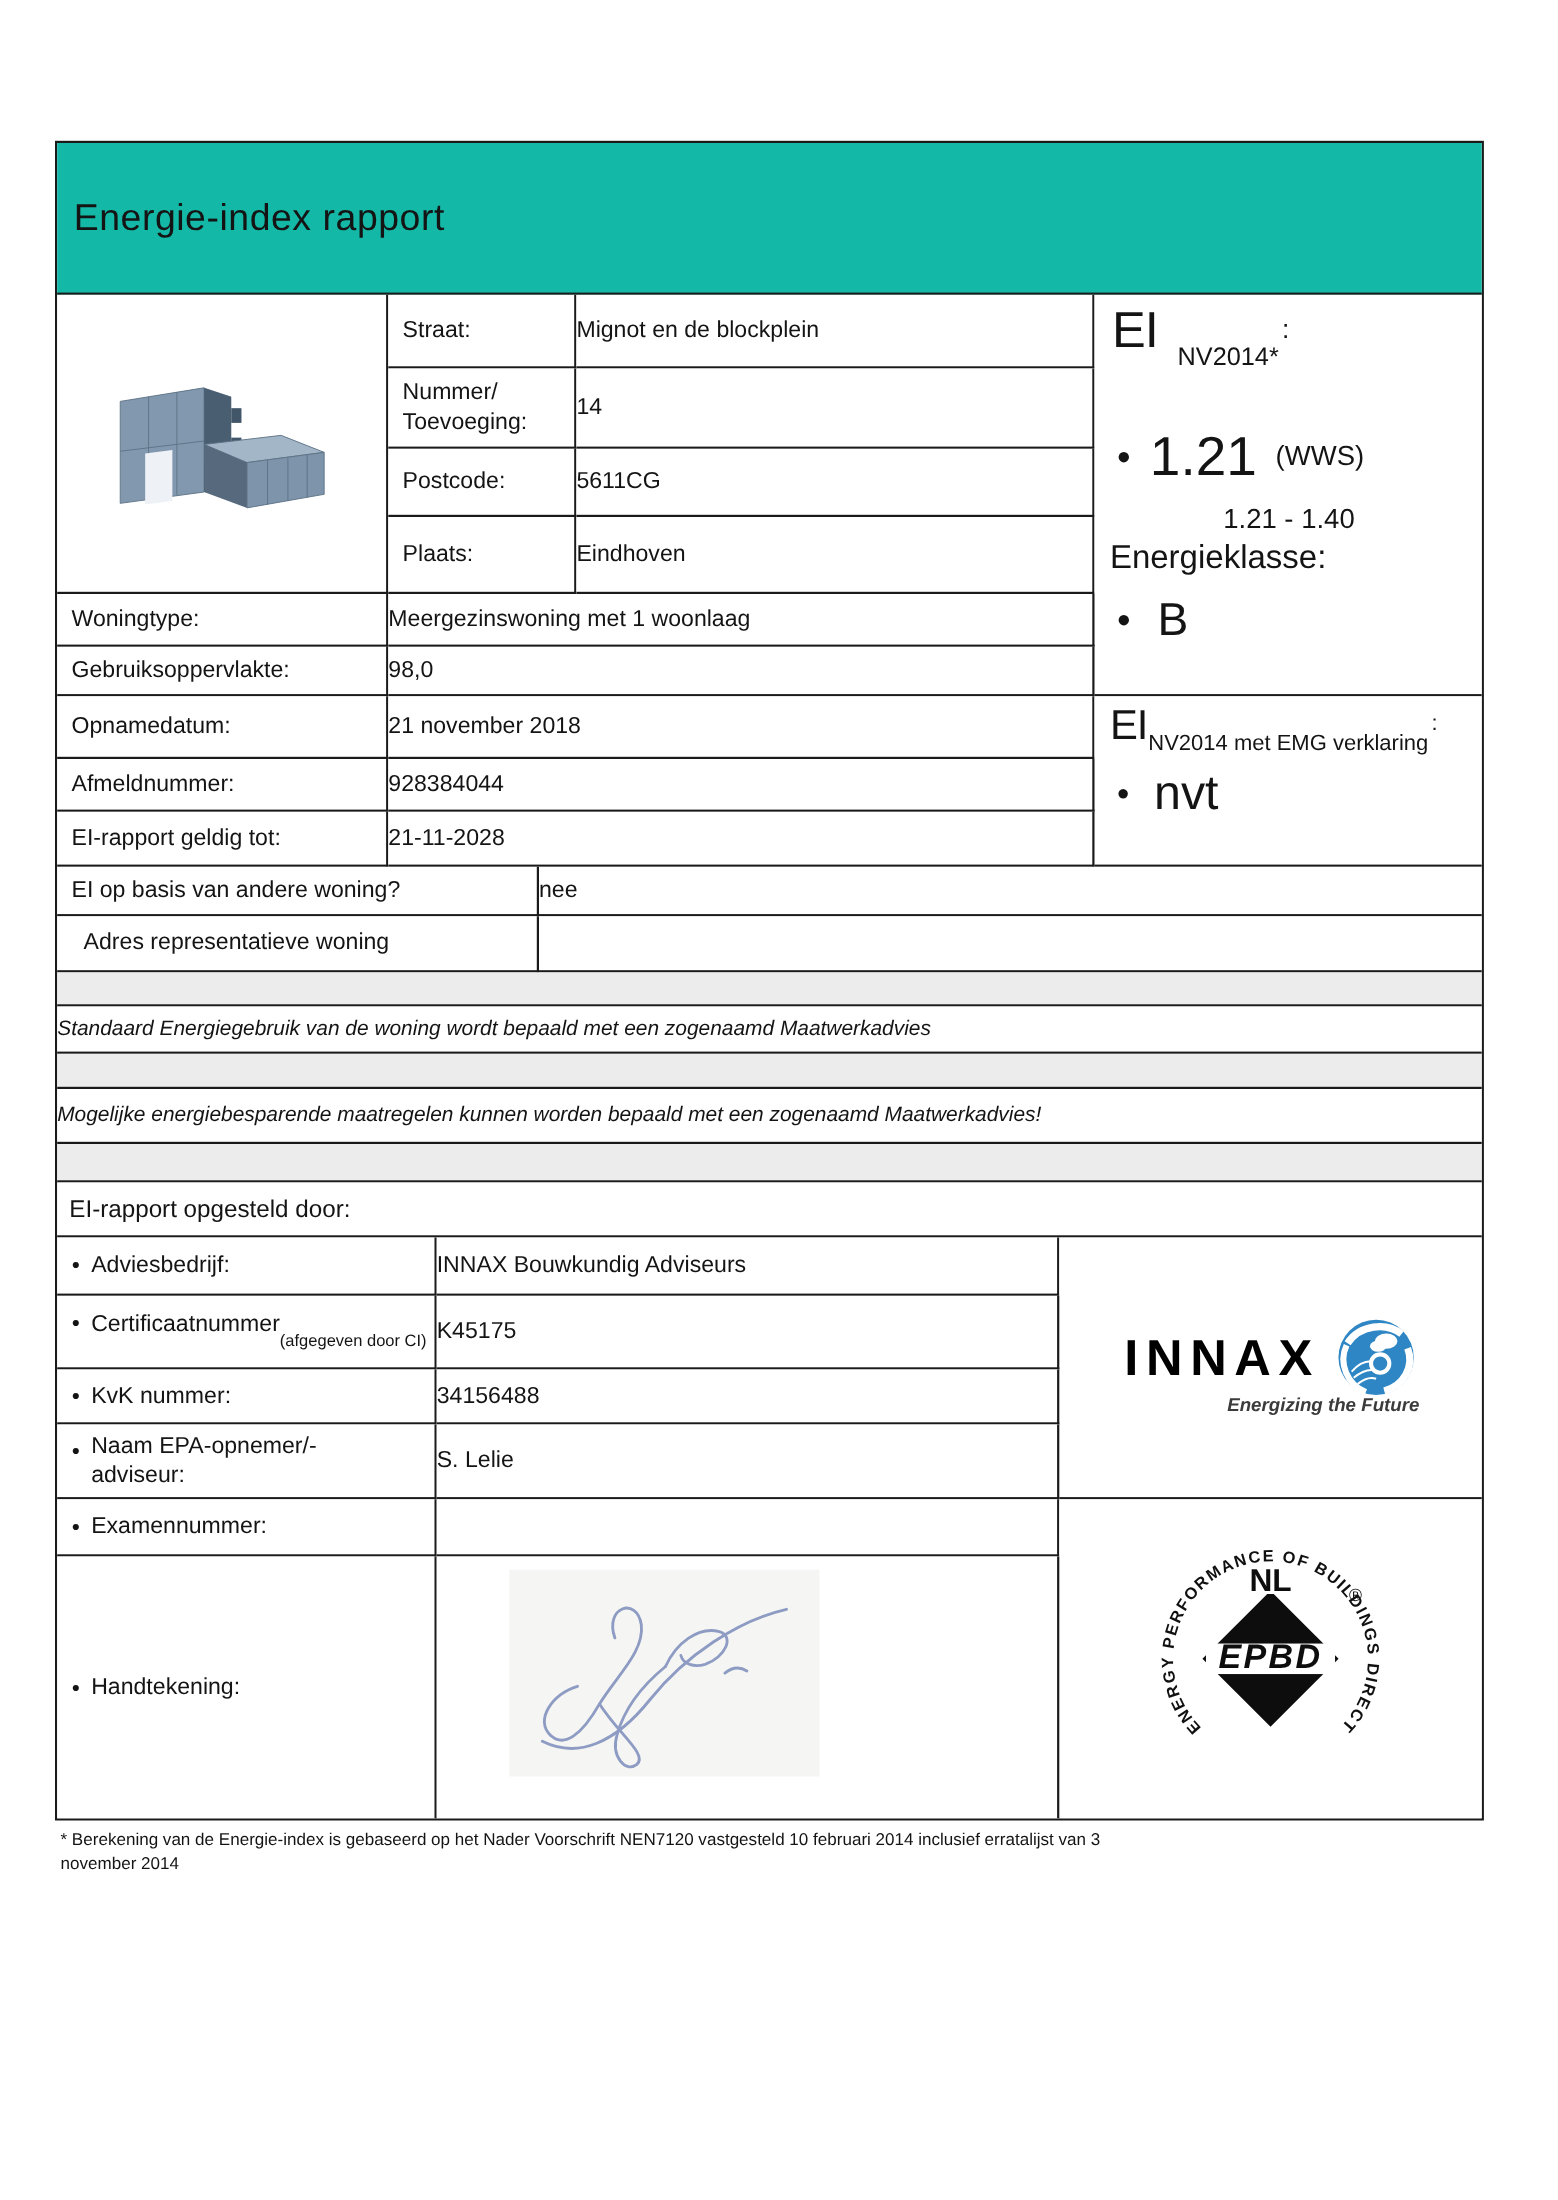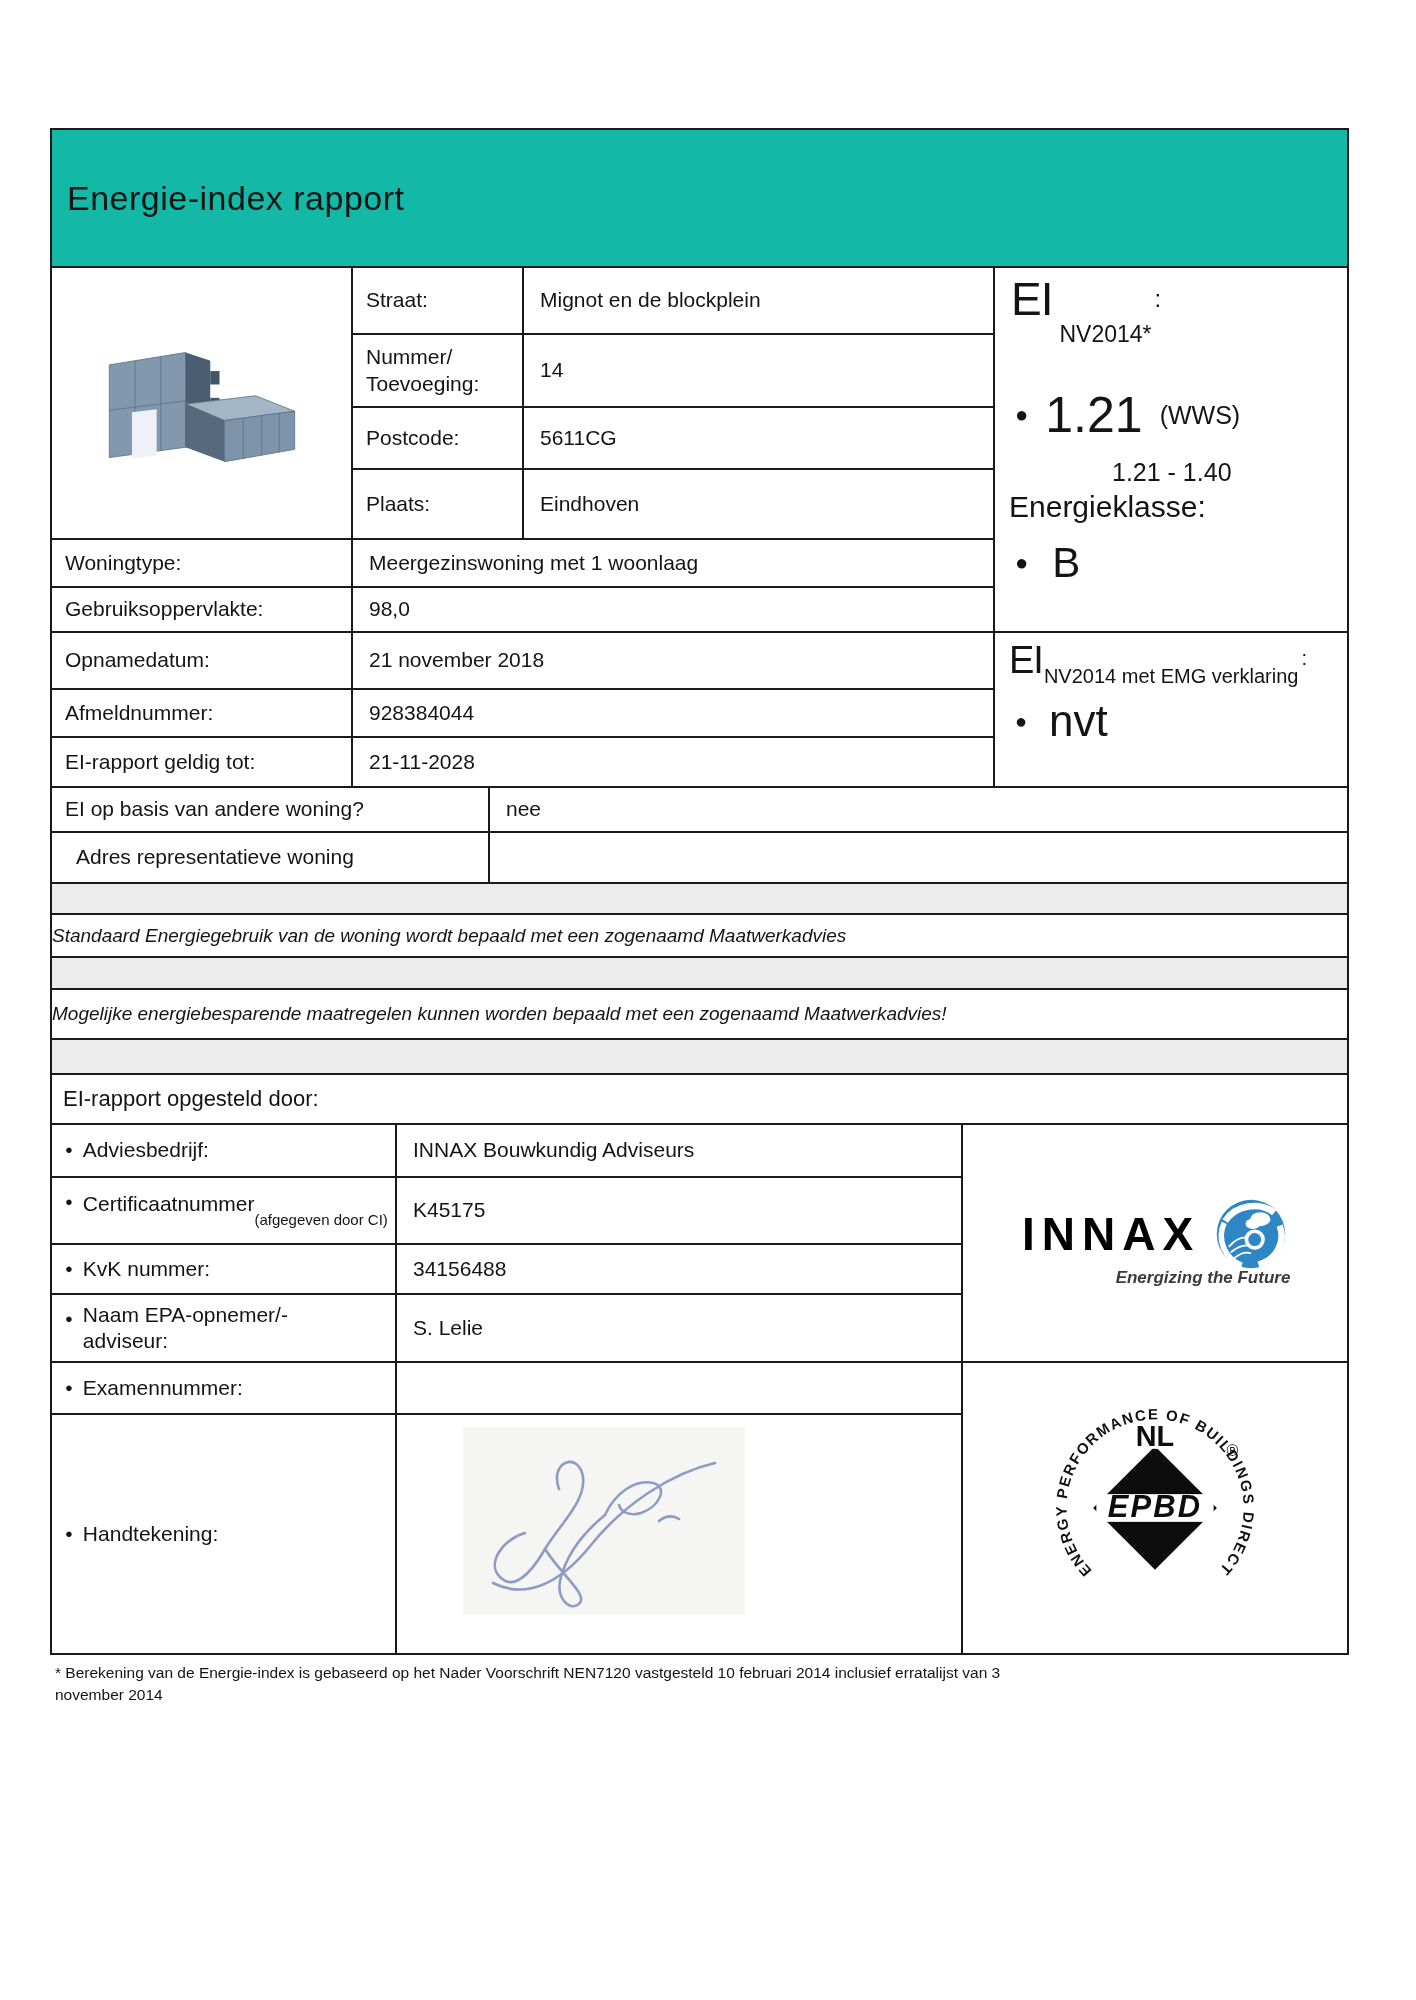--- a/index.html
+++ b/index.html
@@ -10,29 +10,29 @@
   }
   .sheet{position:absolute;left:50px;top:128px;width:1299px;height:1527px;
     box-sizing:border-box;border:2px solid #1a1a1a;background:#fff;}
   .cell{position:absolute;box-sizing:border-box;background:#fff;
     border-right:2px solid #1a1a1a;border-bottom:2px solid #1a1a1a;
     display:flex;align-items:center;font-size:21px;line-height:1.25;}
   .no-r{border-right:none}
   .no-b{border-bottom:none}
   .band{background:#ececec}
   .lblpad{padding-left:13px}
-  .valpad{padding-left:16px}
+  .valpad{}
   .prewrap{white-space:pre-line}
   .title-cell{background:#14b8a6;font-size:34px;padding-left:15px;letter-spacing:0.5px;}
   .note{font-style:italic;font-size:19px;padding-left:0}
   .hdr-cell{font-size:22px;padding-left:11px}
   
   .ei-abs{position:absolute;line-height:1}
   .ei-base{font-size:46px;letter-spacing:-1px}
-  .ei-sub{font-size:23px;position:relative;top:27px;margin-left:7px}
+  .ei-sub{font-size:23px;position:relative;top:17px;margin-left:18px}
   .ei-colon{font-size:24px;position:relative;top:-8px;margin-left:3px;letter-spacing:0}
   .ei-base2{font-size:38px;letter-spacing:-1px}
   .ei-sub2{font-size:20px;position:relative;top:10px;margin-left:1px}
   .ei-colon2{font-size:20px;position:relative;top:-8px;margin-left:3px}
   .dot-lg{font-size:22px}
   .dot-md{font-size:20px}
   .ei-value{font-size:50px}
   .ei-suffix{font-size:25px}
   .ei-range{font-size:25px}
   .ei-klasse{font-size:30px}

